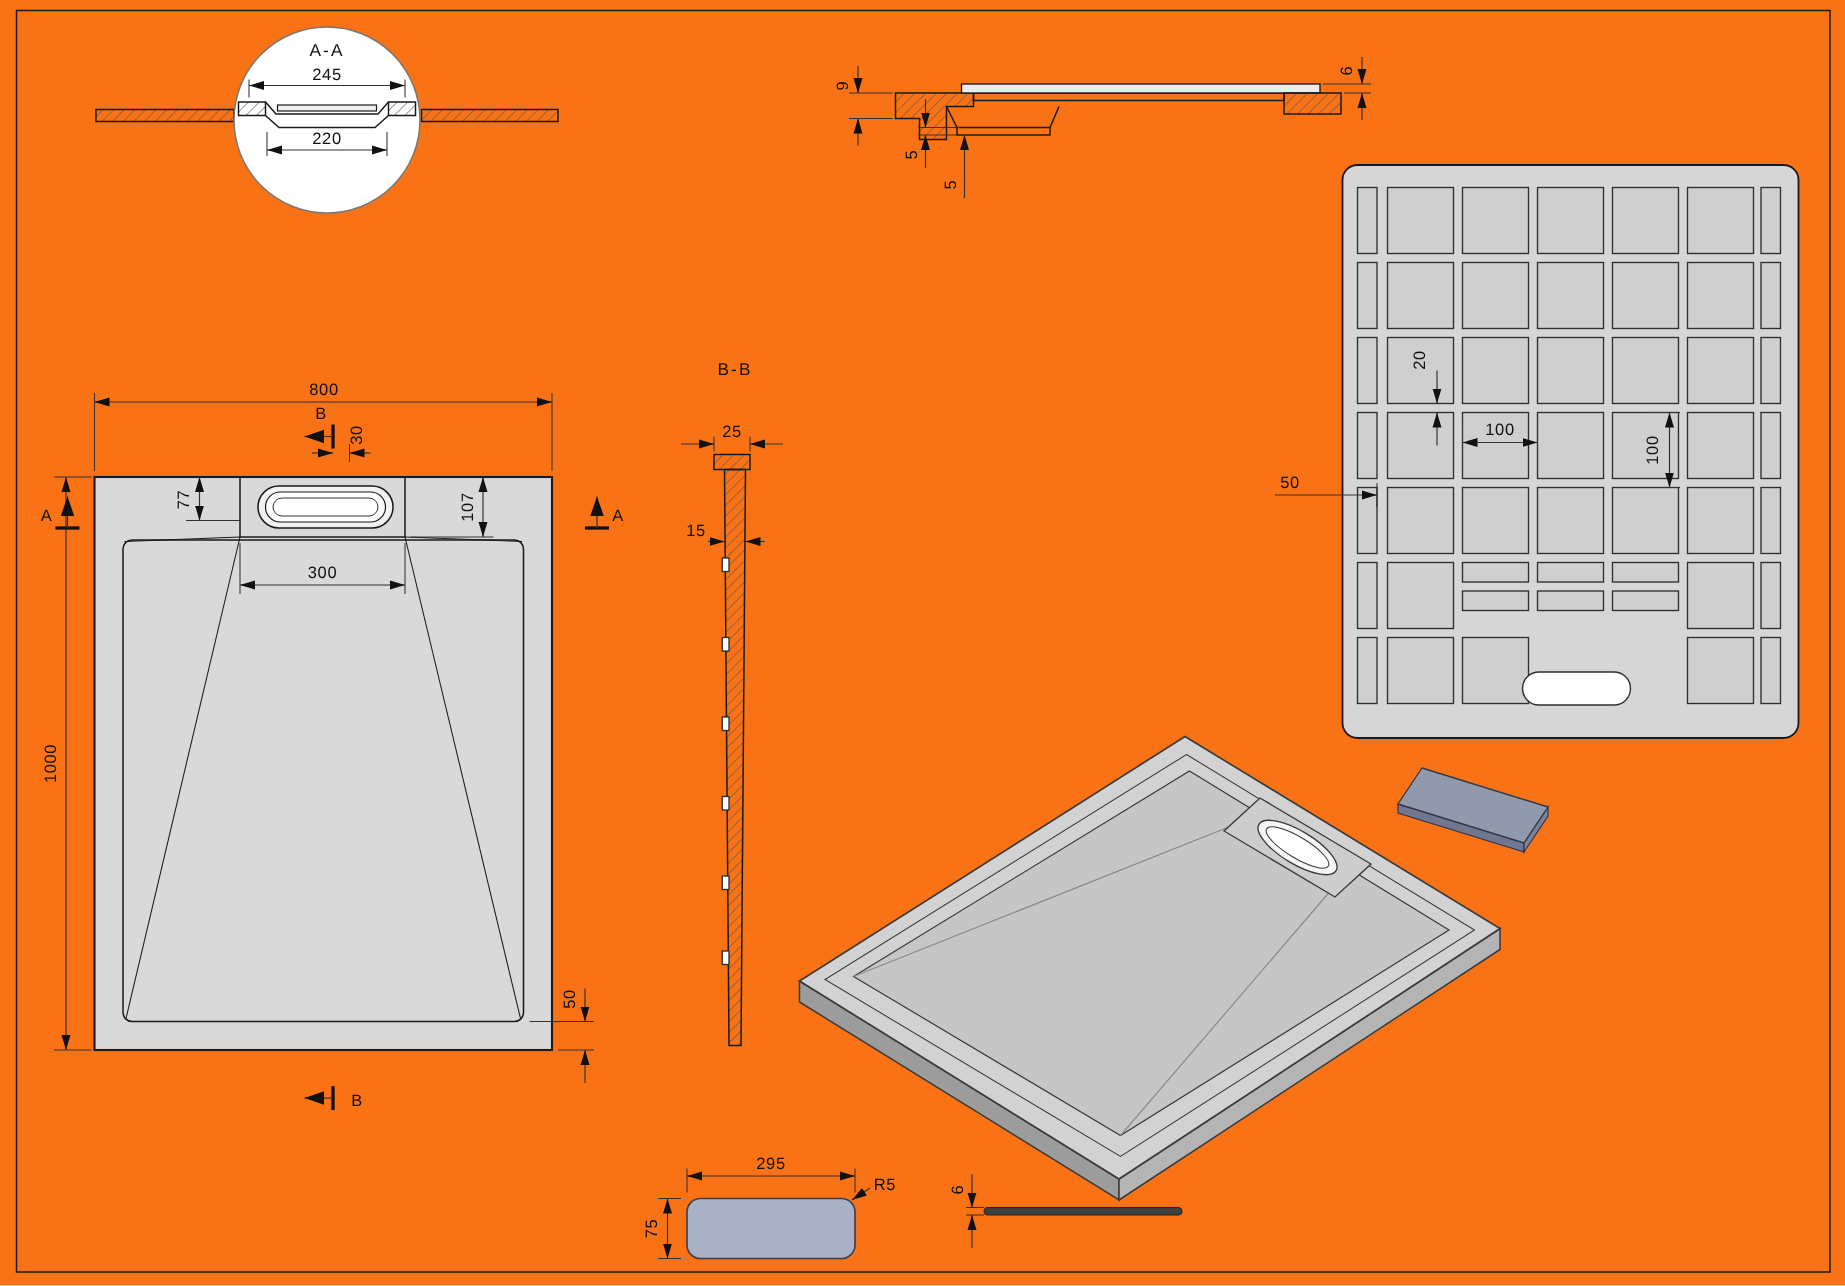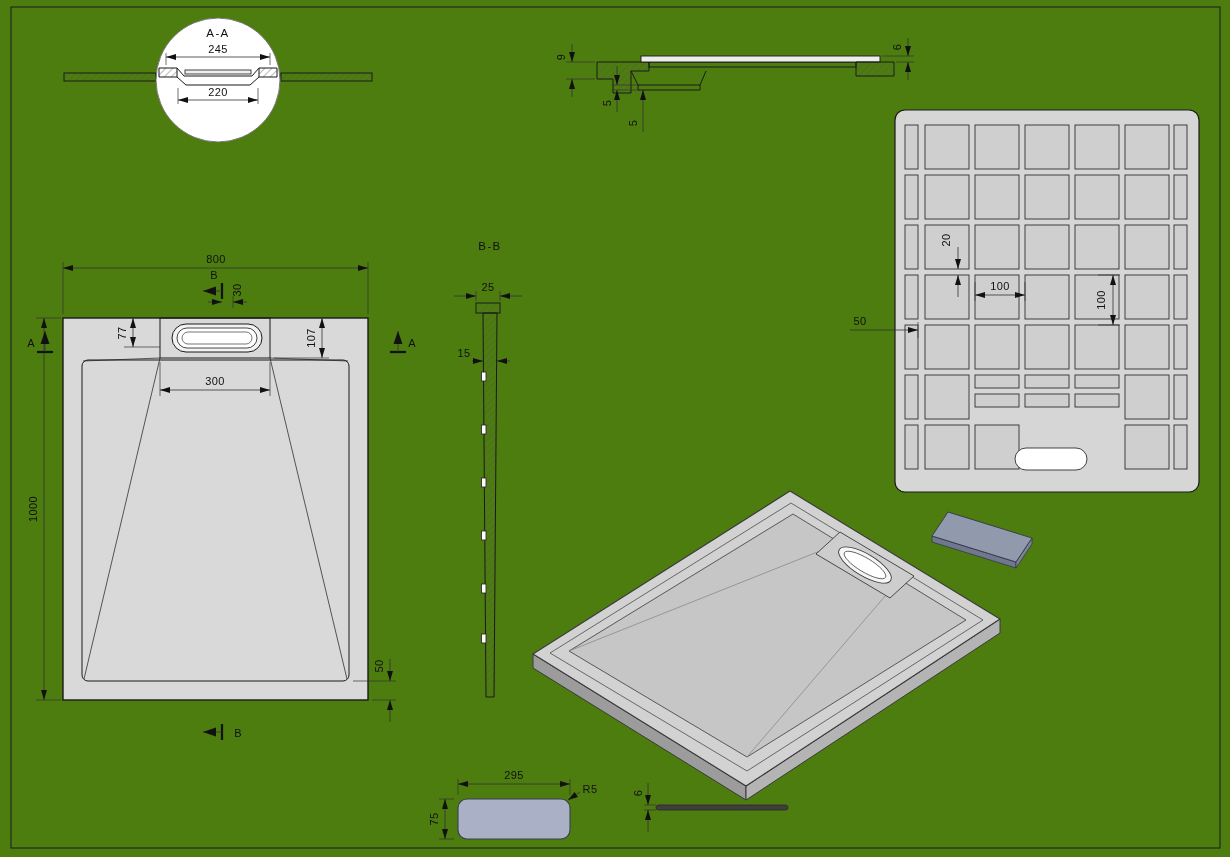--- a/index.html
+++ b/index.html
@@ -1,16 +1,16 @@
 <!DOCTYPE html>
 <html><head>
 <meta charset="utf-8">
 <style>
   html,body{margin:0;padding:0;background:#fff;}
-  .page{position:relative;width:1230px;height:857px;background:#4d7c0f;font-family:"Liberation Sans","DejaVu Sans",sans-serif;}
+  .page{position:relative;width:1230px;height:857px;background:#f97316;font-family:"Liberation Sans","DejaVu Sans",sans-serif;}
   svg{position:absolute;left:0;top:0;}
   .t{font-size:11px;fill:#111;text-anchor:middle;letter-spacing:.4px;}
   .title{font-size:11.5px;letter-spacing:1.4px;}
   .ext{stroke:#333;stroke-width:.7;fill:none;}
   .dim{stroke:#333;stroke-width:.8;fill:none;}
   .ln{stroke:#1a1a1a;stroke-width:1;fill:none;}
   .thin{stroke:#1a1a1a;stroke-width:.7;fill:none;}
   .hatched{fill:url(#hatch);stroke:#1a1a1a;stroke-width:1;}
   .cell{fill:#cfcfcf;stroke:#2f2f2f;stroke-width:.9;}
   .slot{fill:#fff;stroke:#2f2f2f;stroke-width:.9;}

